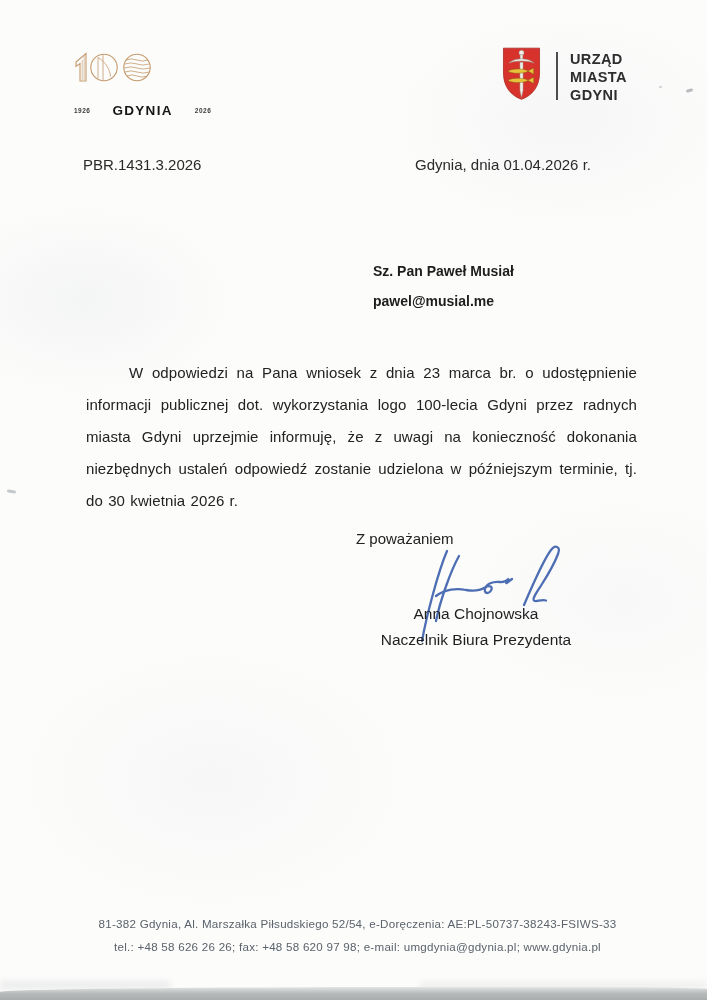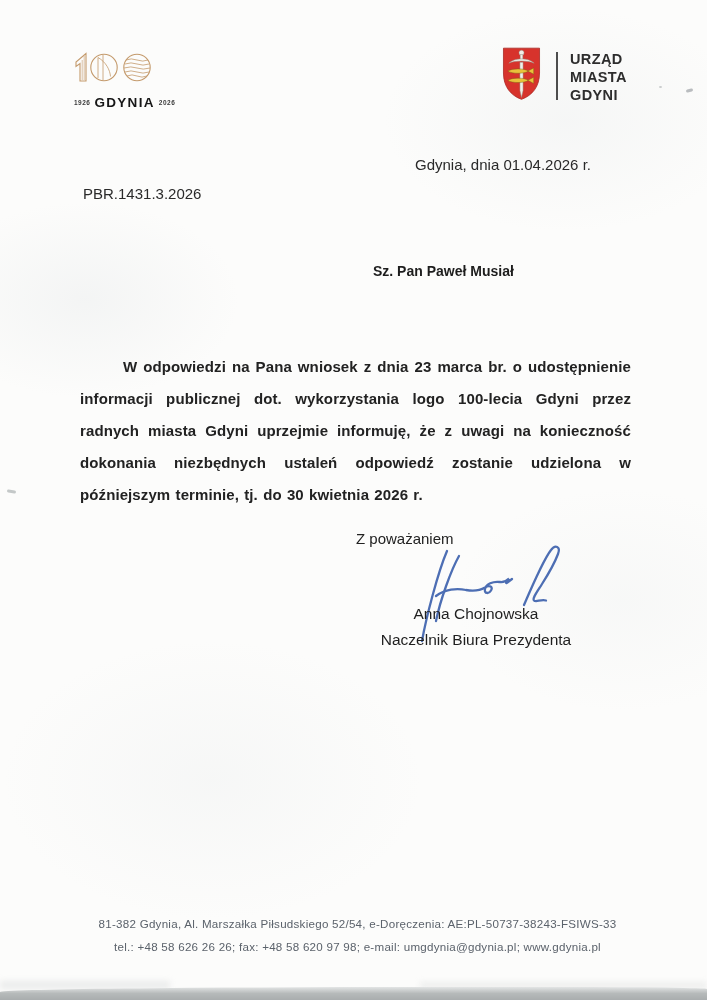--- a/index.html
+++ b/index.html
@@ -11,40 +11,40 @@
       radial-gradient(260px 160px at 80% 12%, rgba(205,211,214,0.14), transparent 70%),
       radial-gradient(300px 200px at 30% 78%, rgba(205,211,214,0.12), transparent 70%),
       radial-gradient(240px 160px at 88% 60%, rgba(205,211,214,0.10), transparent 70%),
       #fcfcfb;
     color:#262626;
   }
   .abs{position:absolute;}
 
   
   .logo100{left:74px;top:48px;width:110px;}
-  .logo100 .years{display:flex;align-items:center;gap:4px;margin-top:7px;}
+  .logo100 .years{display:flex;align-items:center;gap:22px;margin-top:15px;}
   .logo100 .yr{font-size:6.5px;font-weight:700;color:#3a3a3a;letter-spacing:.5px;}
   .logo100 .city{font-size:13.5px;font-weight:800;color:#161616;letter-spacing:1.3px;}
 
   .crest{left:502px;top:46px;}
   .hdr-divider{left:556px;top:52px;width:2px;height:48px;background:#4d4d4d;}
   .office{left:570px;top:50px;font-size:14.5px;line-height:18px;font-weight:700;
           color:#2d2d2d;letter-spacing:.4px;}
 
   
-  .refno{left:83px;top:156px;font-size:15px;color:#2a2a2a;margin-top:29px;}
+  .refno{left:83px;top:156px;font-size:15px;color:#2a2a2a;}
   .dateline{left:415px;top:156px;font-size:15px;color:#2a2a2a;text-align:right;}
 
   
   .recipient{left:373px;top:256px;font-size:14px;font-weight:700;line-height:30px;color:#1d1d1d;}
 
   
   .bodytext{left:80px;top:351px;width:551px;font-size:15px;line-height:32px;
             text-align:justify;text-align-last:left;text-indent:43px;
-            word-spacing:1px;letter-spacing:.1px;color:#222;margin:0;font-weight:bold;}
+            word-spacing:1px;letter-spacing:.1px;color:#222;margin:6px;}
 
   
   .closing{left:356px;top:530px;width:240px;font-size:15px;color:#222;}
   .signame{left:356px;top:605px;width:240px;text-align:center;font-size:15.5px;color:#1f1f1f;}
   .sigtitle{left:356px;top:631px;width:240px;text-align:center;font-size:15.5px;color:#1f1f1f;}
   .sigink{left:405px;top:538px;}
 
   
   .footer{left:4px;top:912px;width:707px;text-align:center;font-size:11.6px;
           line-height:23px;color:#5b626b;letter-spacing:.25px;}
@@ -113,20 +113,21 @@
     <div>URZĄD</div>
     <div>MIASTA</div>
     <div>GDYNI</div>
   </div>
 
   <div class="abs refno">PBR.1431.3.2026</div>
   <div class="abs dateline">Gdynia, dnia 01.04.2026 r.</div>
 
   <div class="abs recipient">
     <div>Sz. Pan Paweł Musiał</div>
+    <div>pawel@musial.me</div>
   </div>
 
   <p class="abs bodytext">W odpowiedzi na Pana wniosek z dnia 23 marca br. o udostępnienie informacji publicznej dot. wykorzystania logo 100-lecia Gdyni przez radnych miasta Gdyni uprzejmie informuję, że z uwagi na konieczność dokonania niezbędnych ustaleń odpowiedź zostanie udzielona w późniejszym terminie, tj. do 30 kwietnia 2026 r.</p>
 
   <div class="abs closing">Z poważaniem</div>
   <div class="abs sigink">
     <svg width="200" height="112" viewBox="0 0 200 112">
       <g fill="none" stroke="#3f63ae" stroke-width="2.3" stroke-linecap="round" opacity="0.92">
         <path d="M17,103 C21,80 33,34 42,13"></path>
         <path d="M31,83 C35,63 46,32 54,18"></path>

